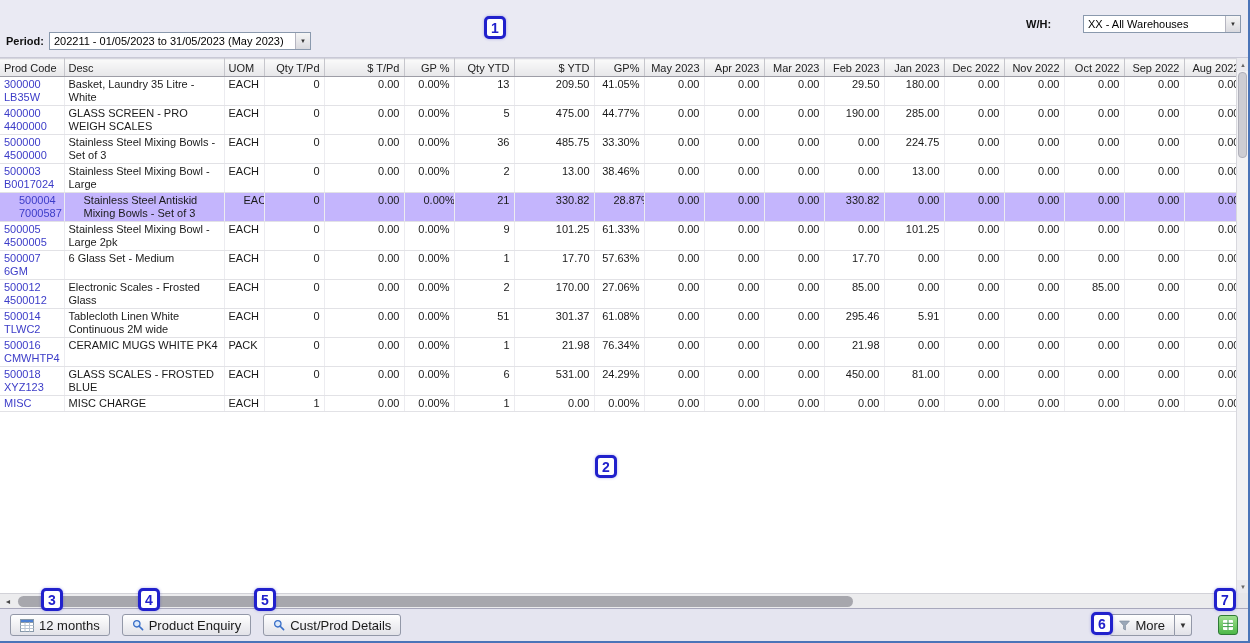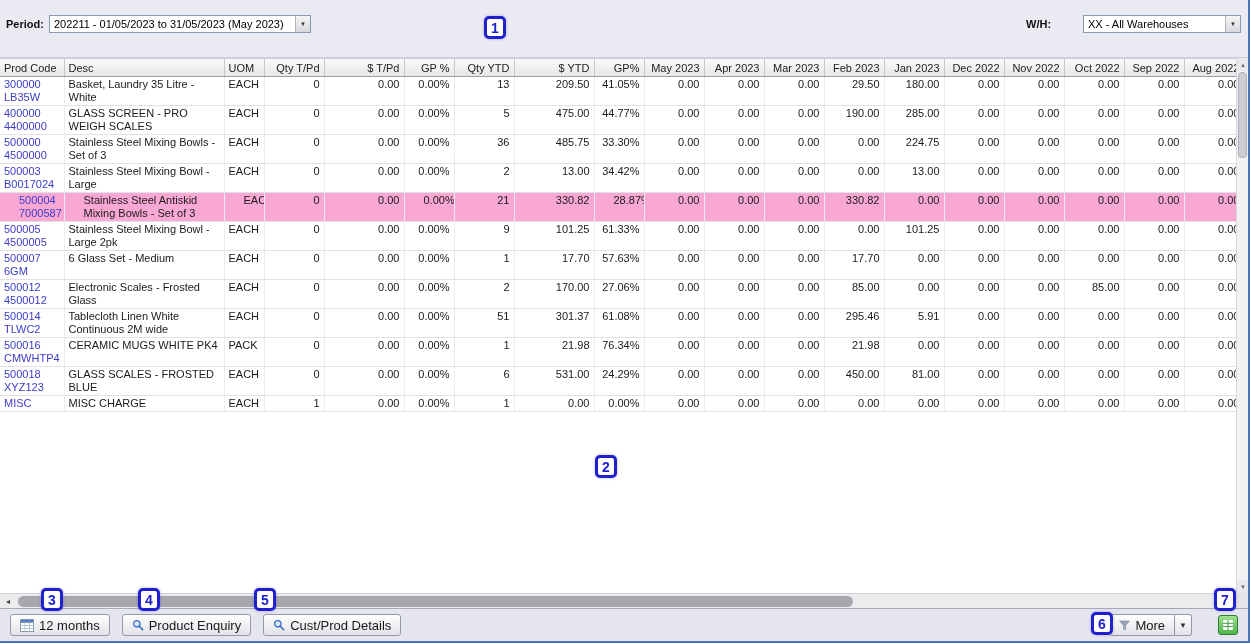--- a/index.html
+++ b/index.html
@@ -42,21 +42,21 @@
     font-weight:normal; color:#222; height:18px; padding:1px 4px;
     text-align:left; overflow:hidden; white-space:nowrap; cursor:default;
   }
   table.grid th.r { text-align:right; }
   table.grid td {
     border-right:1px solid #ececf0; border-bottom:1px solid #e2e2e6;
     padding:1px 4px; vertical-align:top; line-height:13px; overflow:hidden;
     color:#1a1a1a; background:#fff;
   }
   table.grid td.r { text-align:right; }
-  table.grid tr.sel td { background:#f9a8d4;padding-left:19px; }
+  table.grid tr.sel td { background:#c4b5fd;padding-left:19px; }
   .codelink { color:#3c3cc8; cursor:pointer; white-space:nowrap; }
   
   .vscroll { position:absolute; top:58px; left:1236px; width:12px; height:535px; background:#f2f2f4; border-left:1px solid #d8d8de; }
   .sbtn { position:absolute; width:12px; height:13px; display:flex; align-items:center; justify-content:center; font-size:6px; color:#666; background:#eaeaee; cursor:pointer; }
   .vthumb { position:absolute; left:1px; top:14px; width:9px; height:86px; background:#cdcdd3; border:1px solid #b0b0ba; border-radius:4px; cursor:pointer; }
   .hscroll { position:absolute; top:593px; left:0; width:1236px; height:15px; background:#ececee; border-top:1px solid #d2d2d8; }
   .hbtn { position:absolute; top:1px; width:14px; height:13px; display:flex; align-items:center; justify-content:center; font-size:7px; color:#444; background:#ececee; cursor:pointer; }
   .hthumb { position:absolute; left:18px; top:2px; width:835px; height:11px; background:#a7a7ad; border-radius:6px; cursor:pointer; }
   .corner { position:absolute; top:593px; left:1236px; width:12px; height:15px; background:#e6e6ea; }
   
@@ -80,21 +80,21 @@
     display:flex; align-items:center; justify-content:center;
     z-index:50; box-shadow:0 0 3px rgba(40,40,200,.35);
   }
 </style>
 </head>
 <body>
 
 <div class="window">
 
   <div class="toolbar">
-    <div class="fld" style="left:6px; top:15px;">
+    <div class="fld" style="left:6px; top:32px;">
       <label>Period:</label>
       <div class="select" style="width:262px;">
         <span class="sel-text">202211 - 01/05/2023 to 31/05/2023 (May 2023)</span>
         <span class="arr">▼</span>
       </div>
     </div>
     <div class="fld" style="left:1026px; top:15px;">
       <label style="min-width:52px;">W/H:</label>
       <div class="select" style="width:158px;">
         <span class="sel-text">XX - All Warehouses</span>
@@ -213,21 +213,21 @@
               <div class="codelink">500003</div>
               <div class="codelink">B0017024</div>
             </td>
             <td>Stainless Steel Mixing Bowl - Large</td>
             <td>EACH</td>
             <td class="r">0</td>
             <td class="r">0.00</td>
             <td class="r">0.00%</td>
             <td class="r">2</td>
             <td class="r">13.00</td>
-            <td class="r">34.42%</td>
+            <td class="r">38.46%</td>
             <td class="r">0.00</td>
             <td class="r">0.00</td>
             <td class="r">0.00</td>
             <td class="r">0.00</td>
             <td class="r">13.00</td>
             <td class="r">0.00</td>
             <td class="r">0.00</td>
             <td class="r">0.00</td>
             <td class="r">0.00</td>
             <td class="r">0.00</td>

